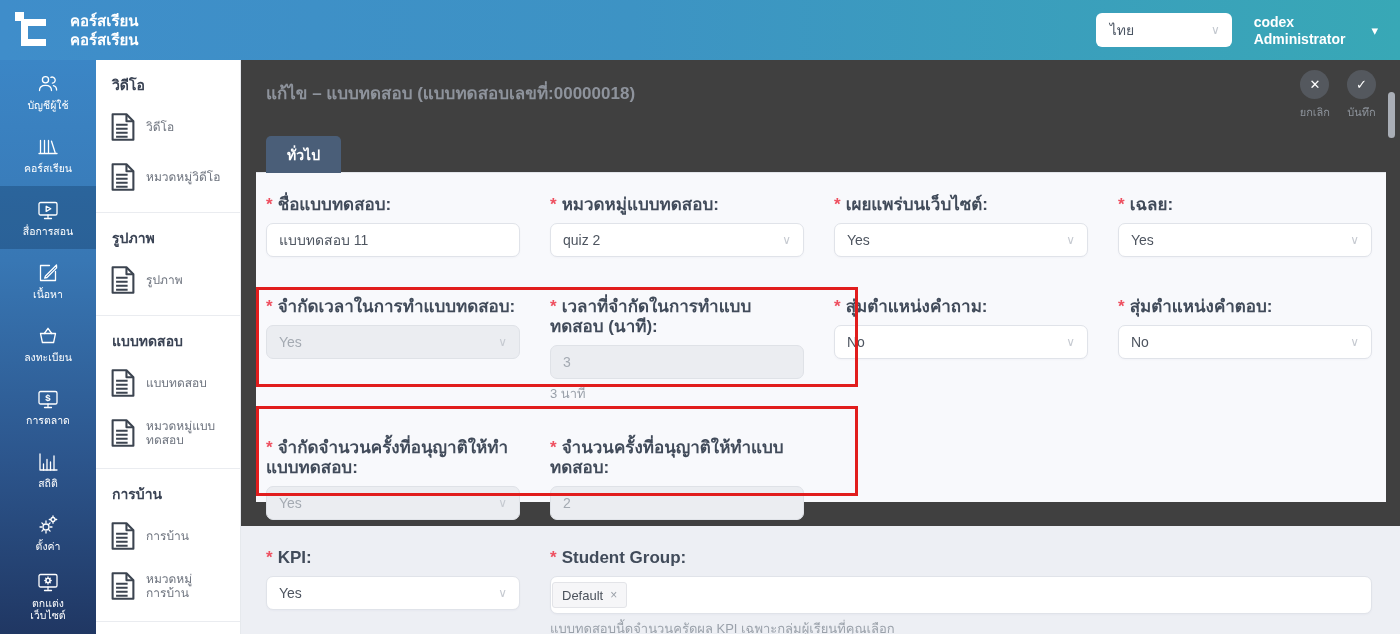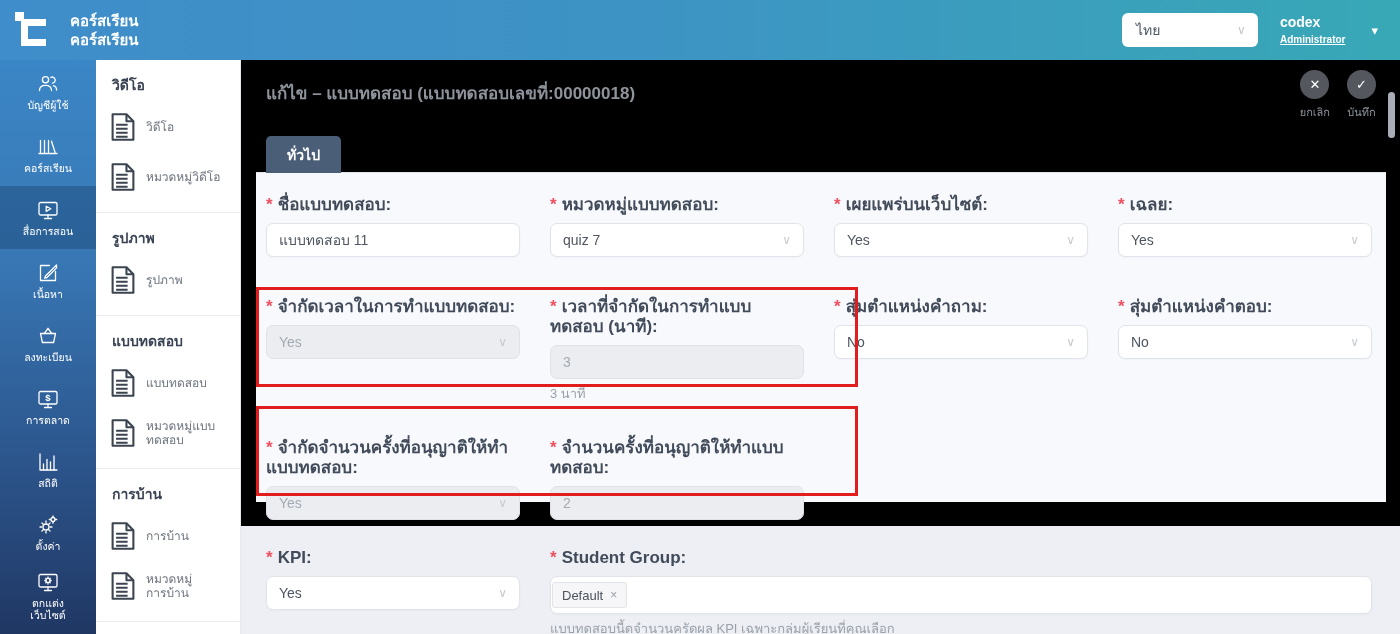--- a/index.html
+++ b/index.html
@@ -14,21 +14,21 @@
   .logo{position:relative;width:40px;height:40px;flex:0 0 auto;}
   .logo-sq{position:absolute;left:1px;top:2px;width:9px;height:9px;background:#fff;}
   .logo-c{position:absolute;left:7px;top:9px;width:25px;height:27px;border:7px solid #fff;border-right:none;}
   .brand-text div{color:#fff;font-size:15px;font-weight:700;line-height:19px;}
   .topbar-right{display:flex;align-items:center;gap:22px;}
   .lang-select{width:136px;height:34px;background:#fff;border-radius:6px;display:flex;align-items:center;
     padding:0 12px 0 14px;font-size:14px;color:#4b5563;}
   .lang-select .chev{margin-left:auto;color:#c3c8cf;font-size:12px;}
   .user-menu{display:flex;align-items:center;gap:26px;}
   .user-name{color:#fff;font-size:14px;font-weight:700;line-height:18px;}
-  .user-role{color:#fff;font-size:10px;font-weight:700;line-height:17px;text-decoration:underline;}
+  .user-role{color:#fff;font-size:14px;font-weight:700;line-height:17px;}
   .caret{color:#fff;font-size:13px;}
 
   
   .body-row{position:absolute;left:0;top:60px;width:1400px;height:574px;display:flex;}
 
   
   .rail{width:96px;height:574px;background:linear-gradient(180deg,#3b86c6 0%,#3877b4 35%,#2c558c 70%,#203763 100%);
     display:flex;flex-direction:column;flex:0 0 auto;}
   .rail-item{height:63px;display:flex;flex-direction:column;align-items:center;justify-content:center;gap:3px;color:#fff;cursor:pointer;}
   .rail-item.active{background:rgba(8,38,76,0.28);}
@@ -37,21 +37,21 @@
 
   
   .menu{width:145px;height:574px;background:#fff;border-right:1px solid #e6e9ed;flex:0 0 auto;overflow:hidden;}
   .menu-section{padding:14px 0 10px;border-bottom:1px solid #eaecf0;}
   .menu-title{padding:0 16px 6px;font-size:14px;font-weight:700;color:#3a4354;}
   .menu-item{display:flex;align-items:center;gap:10px;padding:10px 6px 10px 14px;cursor:pointer;}
   .menu-item-label{font-size:12px;color:#6d737e;line-height:14px;}
   .doc-icon svg{display:block;stroke:#3c4450;fill:#fff;stroke-width:1.8;stroke-linejoin:round;}
 
   
-  .content{position:relative;flex:1;height:466px;background:#000000;text-decoration:underline;}
+  .content{position:relative;flex:1;height:466px;background:#404040;text-decoration:underline;}
   .page-title{position:absolute;left:25px;top:19px;margin:0;font-size:17px;font-weight:600;color:#8e939c;}
   .head-actions{position:absolute;right:24px;top:10px;display:flex;gap:17px;}
   .hbtn{display:flex;flex-direction:column;align-items:center;cursor:pointer;}
   .hbtn-circle{width:29px;height:29px;border-radius:50%;background:#54585e;color:#fff;display:flex;
     align-items:center;justify-content:center;font-size:13px;}
   .hbtn-label{font-size:11px;color:#8d939b;margin-top:4px;}
   .scroll-thumb{position:absolute;right:5px;top:32px;width:7px;height:46px;border-radius:4px;background:#a9aeb6;}
 
   .tab{position:absolute;left:25px;top:76px;height:37px;background:#4a5e78;color:#fff;font-size:14px;
     font-weight:600;padding:0 21px;display:flex;align-items:center;border-radius:5px 5px 0 0;z-index:3;cursor:pointer;}
@@ -318,21 +318,21 @@
         <div class="row row1">
           <div>
             <div class="flabel"><span class="req">*</span><span>ชื่อแบบทดสอบ:</span></div>
             <div class="ctrl">
               <span>แบบทดสอบ 11</span>
             </div>
           </div>
           <div>
             <div class="flabel"><span class="req">*</span><span>หมวดหมู่แบบทดสอบ:</span></div>
             <div class="ctrl">
-              <span>quiz 7</span>
+              <span>quiz 2</span>
               <span class="chev">∨</span>
             </div>
           </div>
           <div>
             <div class="flabel"><span class="req">*</span><span>เผยแพร่บนเว็บไซต์:</span></div>
             <div class="ctrl">
               <span>Yes</span>
               <span class="chev">∨</span>
             </div>
           </div>

